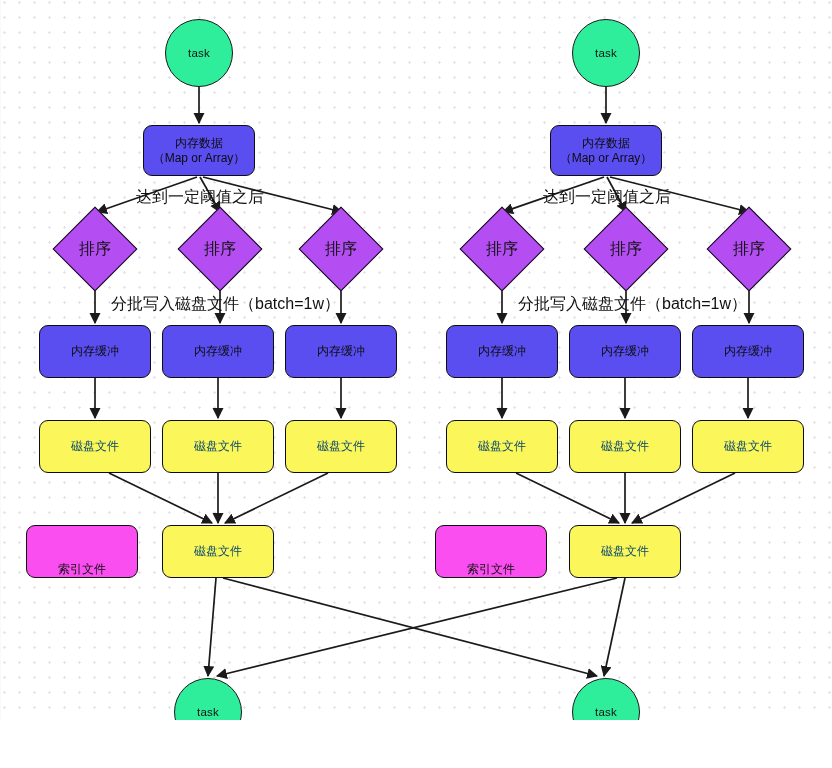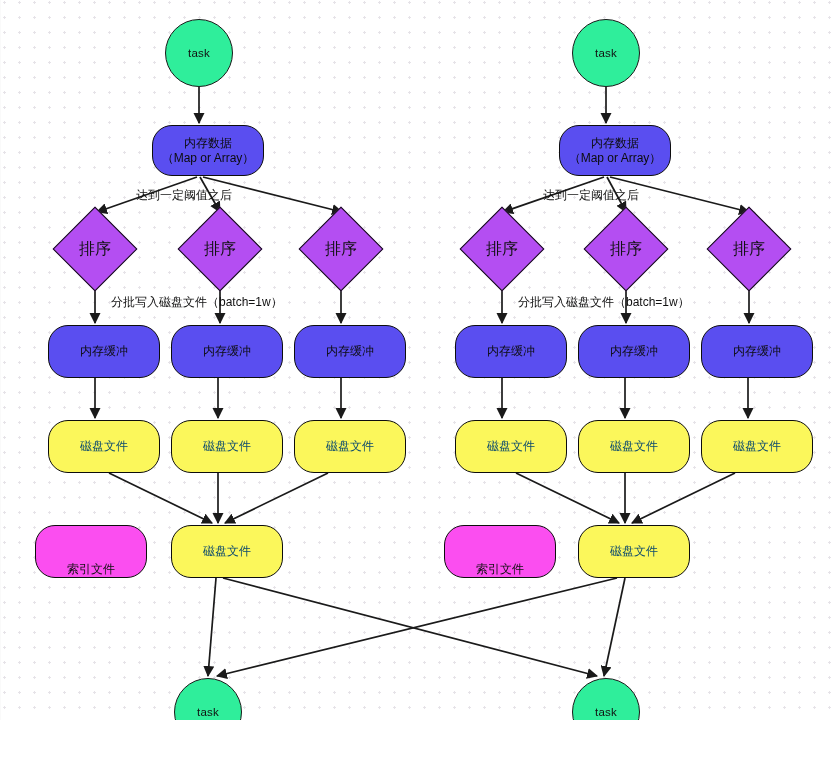--- a/index.html
+++ b/index.html
@@ -46,24 +46,23 @@
     pointer-events: none;
   }
   .n-circle {
     border-radius: 50%;
     background: #2fee9b;
     border: 1.4px solid #1a1a1a;
     font-size: 11.5px;
     letter-spacing: .2px;
   }
   .n-rect {
-    border-radius: 20px;
+    border-radius: 9px;
     border: 1.6px solid #0d0d0d;
     font-size: 12px;
-    margin-left: 9px;
   }
   .n-blue   { background: #5a4ef0; color: #0c0c0c; }
   .n-yellow { background: #fbf75b; color: #0c4a6e; }
   .n-pink   { background: #fb4ef0; color: #101010; align-items: flex-end; }
 
   .n-diamond {
     background: transparent;
     border: none;
   }
   .n-diamond .dia {
@@ -78,21 +77,21 @@
   }
   .n-diamond .lbl {
     position: relative;
     z-index: 2;
     font-size: 16px;
     color: #111;
   }
 
   .edge-label {
     position: absolute;
-    font-size: 12px;
+    font-size: 16px;
     color: #111111;
     white-space: nowrap;
     z-index: 4;
     background: transparent;
   }
 
   .watermark {
     position: absolute;
     font-size: 19px;
     color: #dedede;

